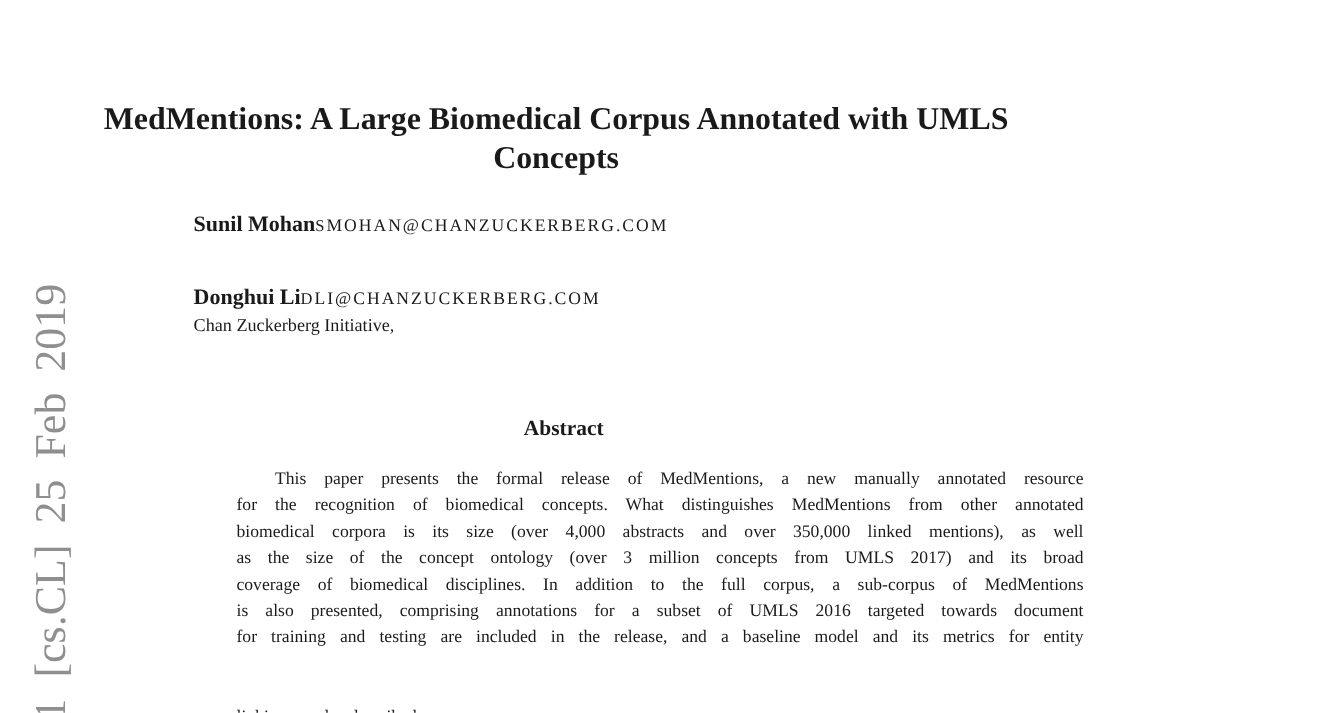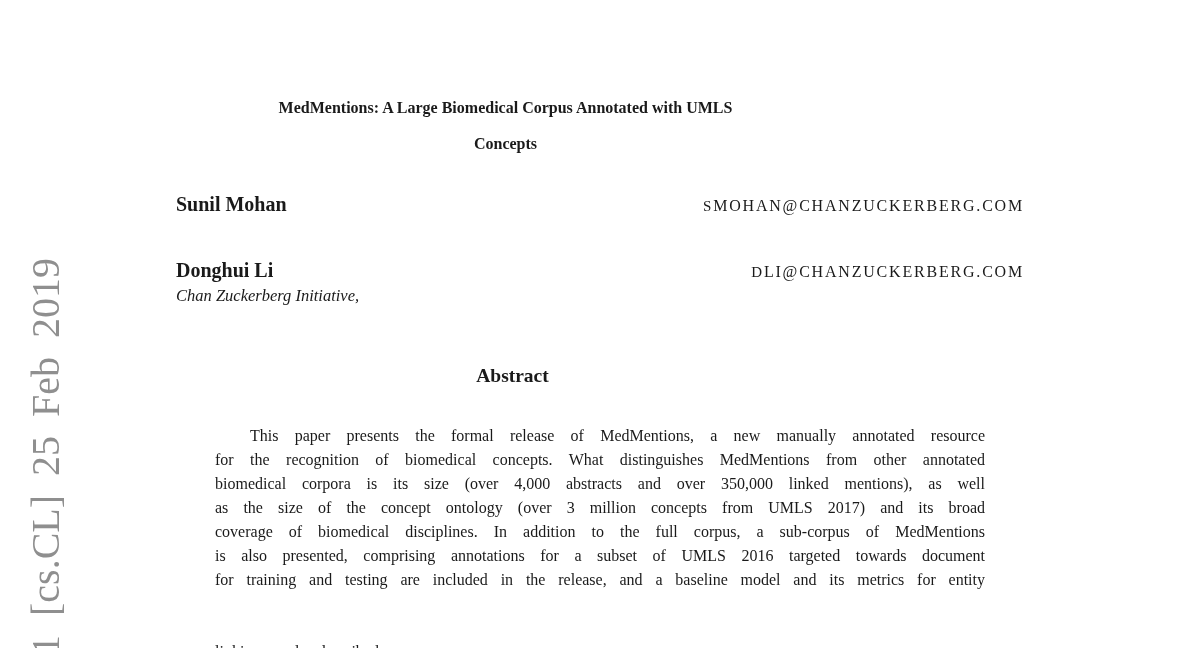--- a/index.html
+++ b/index.html
@@ -29,59 +29,58 @@
     word-spacing: 9px;
     color: #8f8f8f;
   }
 
   .title {
     position: absolute;
     left: 0; top: 90px;
     width: 1011px;
     margin: 0;
     text-align: center;
-    font-size: 16px;
+    font-size: 29px;
     font-weight: bold;
     line-height: 36px;
   }
   .title-line { display: block; }
 
   .author-row {
     position: absolute;
     left: 176px; right: 176px;
     display: flex;
-    justify-content: space-between;
+    justify-content: flex-start;
     align-items: baseline;
   }
   .author-row.row1 { top: 193px; }
   .author-row.row2 { top: 259px; }
   .author-name {
     font-weight: bold;
     font-size: 20px;
     line-height: 23px;
   }
   .author-email {
     font-size: 16px;
     letter-spacing: 1.8px;
     line-height: 18px;
   }
   .author-email::first-letter { font-size: 15px; }
 
   .affiliation {
     position: absolute;
     left: 176px; top: 283px;
-    font-style: italic;
     font-size: 16.5px;
     line-height: 26px;
   }
   .affiliation-line { display: block; }
 
   .abstract-heading {
     position: absolute;
-    left: 0; top: 365px;
+    left: 0; top: 379px;
     width: 1025px;
     margin: 0;
     text-align: center;
     font-size: 19.5px;
     font-weight: bold;
   }
 
   .abstract-text {
     position: absolute;
     left: 215px; top: 424px;

